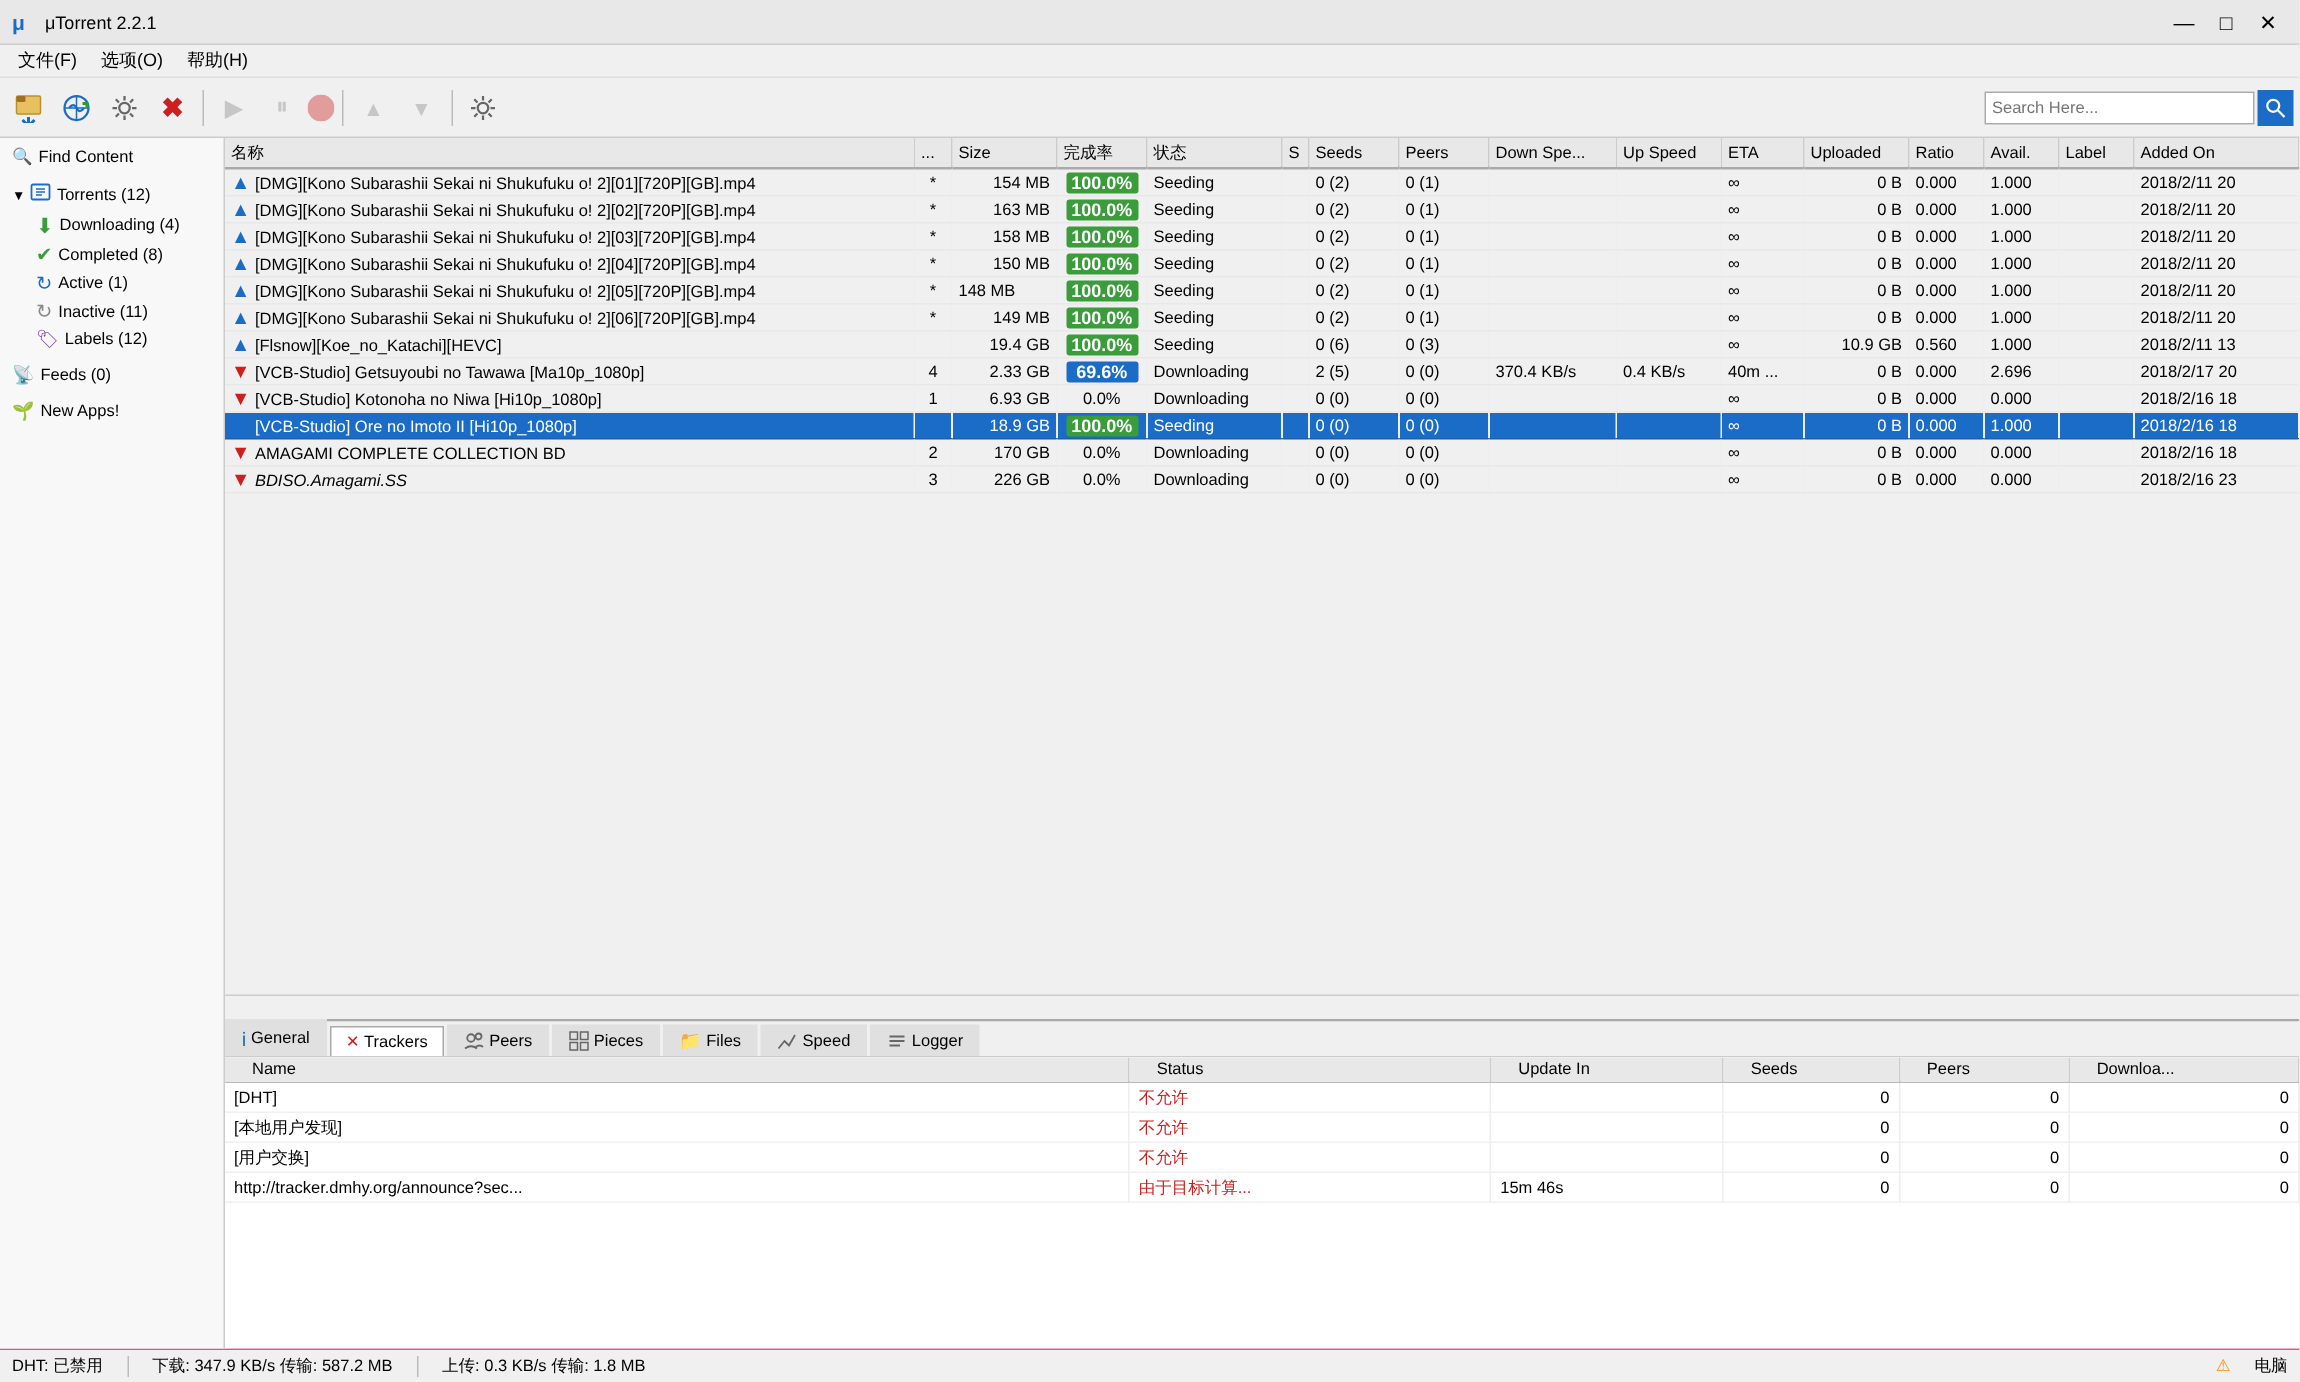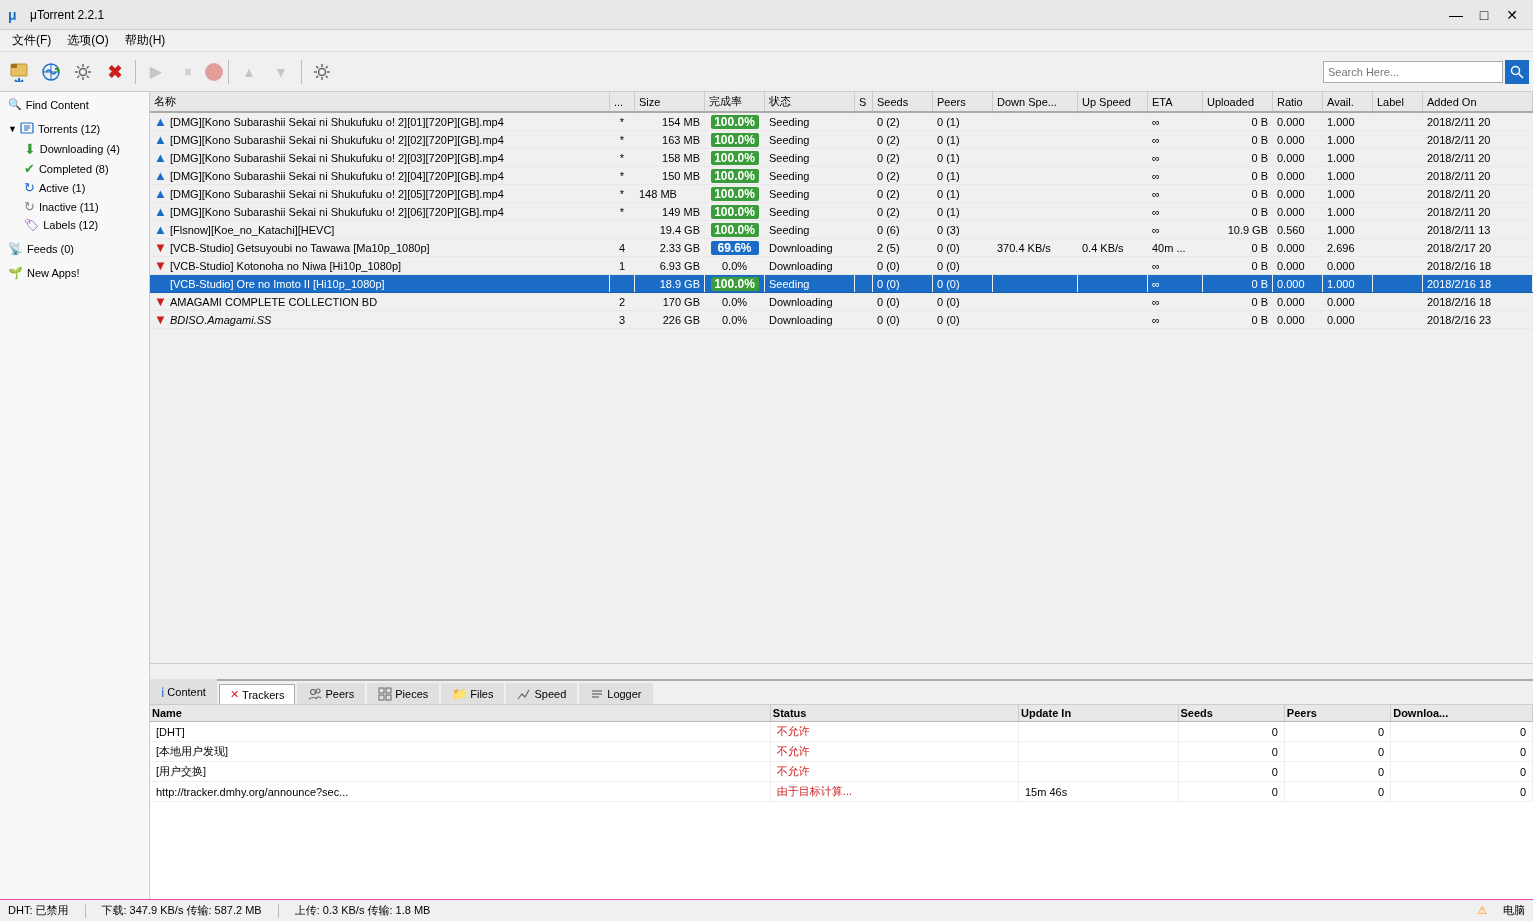--- a/index.html
+++ b/index.html
@@ -44,21 +44,21 @@
     .progress-green { background: #3a9c3a; }
     .progress-blue { background: #1a6cc7; }
 
     
     .bottom-panel { height: 220px; border-top: 2px solid #aaa; display: flex; flex-direction: column; flex-shrink: 0; }
     .bottom-tabs { display: flex; background: #f0f0f0; border-bottom: 1px solid #ccc; height: 24px; align-items: flex-end; }
     .bottom-tab { padding: 3px 10px; cursor: pointer; font-size: 11px; border: 1px solid transparent; border-bottom: none; margin-right: 2px; background: #e0e0e0; display: flex; align-items: center; gap: 3px; }
     .bottom-tab.active { background: white; border-color: #aaa; border-bottom-color: white; z-index: 1; }
     .bottom-content { flex: 1; overflow: auto; background: white; }
     .tracker-table { width: 100%; border-collapse: collapse; font-size: 11px; }
-    .tracker-table th { background: #e8e8e8; border-right: 1px solid #ccc; border-bottom: 1px solid #bbb; padding: 2px 2px; text-align: left; font-weight: bold; position: sticky; top: 0; }
+    .tracker-table th { background: #e8e8e8; border-right: 1px solid #ccc; border-bottom: 1px solid #bbb; padding: 2px 18px; text-align: left; font-weight: normal; position: sticky; top: 0; }
     .tracker-table td { border-bottom: 1px solid #f0f0f0; border-right: 1px solid #eee; padding: 2px 6px; }
 
     
     .status-bar { background: #f0f0f0; border-top: 1px solid #ec4899; height: 22px; display: flex; align-items: center; padding: 0 8px; font-size: 11px; gap: 16px; }
     .status-bar-sep { width: 1px; height: 14px; background: #bbb; }
     .warning-icon { color: #ff8c00; }
 
     .sidebar-scroll { overflow-x: hidden; overflow-y: auto; }
   </style>
 </head>
@@ -454,21 +454,21 @@
     </div>
 
     <div style="height:16px;background:#f0f0f0;border-top:1px solid #ccc;overflow-x:scroll;overflow-y:hidden;">
       <div style="width:2000px;height:1px;"></div>
     </div>
 
     <div class="bottom-panel">
       <div class="bottom-tabs">
         <div class="bottom-tab">
           <span style="color:#1a6cc7;font-size:13px;">ℹ</span>
-          <span>Content</span>
+          <span>General</span>
         </div>
         <div class="bottom-tab active">
           <span style="color:#cc2020;font-size:11px;">✕</span>
           <span>Trackers</span>
         </div>
         <div class="bottom-tab">
           <svg width="14" height="14" viewBox="0 0 14 14">
               <circle cx="5" cy="5" r="2.5" fill="none" stroke="#666" stroke-width="1.2"></circle>
               <circle cx="10" cy="4" r="2" fill="none" stroke="#666" stroke-width="1.2"></circle>
               <path d="M1 12 Q5 9 9 12" fill="none" stroke="#666" stroke-width="1.2"></path>

